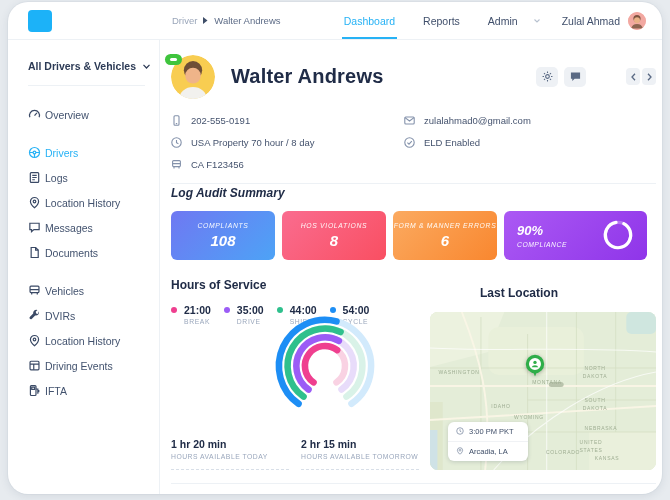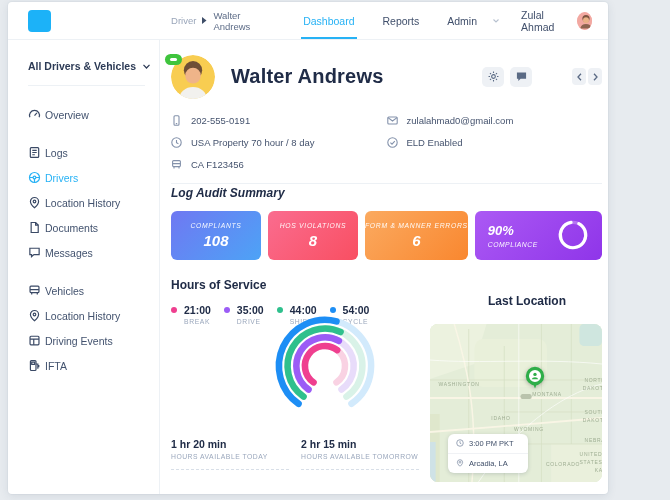--- a/index.html
+++ b/index.html
@@ -4,22 +4,22 @@
 <style>
   * { box-sizing: border-box; }
   html,body { margin:0; padding:0; }
   body {
     width:670px; height:500px; overflow:hidden;
     background:#e7ebef;
     font-family:"Liberation Sans", sans-serif;
     -webkit-font-smoothing:antialiased;
   }
   .stage {
-    position:absolute; left:8px; top:2px; width:600px; height:492px;
-    background:#fff; border-radius:4px; overflow:hidden;
+    position:absolute; left:8px; top:2px; width:654px; height:492px;
+    background:#fff; border-radius:20px; overflow:hidden;
     box-shadow:0 2px 10px rgba(40,60,90,.10), 0 0 0 1px rgba(40,60,90,.03);
     display:flex; flex-direction:column;
   }
   
   .topbar { flex:0 0 38px; display:flex; align-items:center; border-bottom:1px solid #edf1f5; padding:0 16px 0 20px; }
   .logo { width:24px; height:22px; border-radius:4px; background:#1cb2f8; }
   .breadcrumb { margin-left:120px; display:flex; align-items:center; gap:6px; font-size:9.5px; }
   .bc-parent { color:#9aa6ba; cursor:pointer; }
   .bc-sep svg { display:block; }
   .bc-current { color:#5d6c87; }
@@ -147,75 +147,83 @@
               <span class="sb-icon">
                 <svg viewBox="0 0 14 14" fill="none" stroke="currentColor" stroke-width="1.3">
                   <path d="M2 10 A5.4 5.4 0 1 1 12 10"></path>
                   <path d="M7 8.2 L9.6 5.2"></path>
                 </svg>
               </span>
               <span class="sb-label">Overview</span>
             </div>
           </div>
           <div class="sb-group">
-            <div class="sb-item">
-              <span class="sb-icon">
-                <svg viewBox="0 0 14 14" fill="none" stroke="currentColor" stroke-width="1.3">
-                  <rect x="2.5" y="1.8" width="9" height="10.4" rx="1"></rect>
-                  <path d="M4.6 4.6 H9.4 M4.6 7 H9.4 M4.6 9.4 H7.4"></path>
-                </svg>
-              </span>
-              <span class="sb-label">Logs</span>
-            </div>
             <div class="sb-item active">
               <span class="sb-icon">
                 <svg viewBox="0 0 14 14" fill="none" stroke="currentColor" stroke-width="1.3">
                   <circle cx="7" cy="7" r="5.4"></circle>
                   <circle cx="7" cy="7" r="1.5"></circle>
                   <path d="M1.6 7 H5.5 M8.5 7 H12.4 M7 8.5 V12.4"></path>
                 </svg>
               </span>
               <span class="sb-label">Drivers</span>
             </div>
             <div class="sb-item">
               <span class="sb-icon">
                 <svg viewBox="0 0 14 14" fill="none" stroke="currentColor" stroke-width="1.3">
+                  <rect x="2.5" y="1.8" width="9" height="10.4" rx="1"></rect>
+                  <path d="M4.6 4.6 H9.4 M4.6 7 H9.4 M4.6 9.4 H7.4"></path>
+                </svg>
+              </span>
+              <span class="sb-label">Logs</span>
+            </div>
+            <div class="sb-item">
+              <span class="sb-icon">
+                <svg viewBox="0 0 14 14" fill="none" stroke="currentColor" stroke-width="1.3">
                   <path d="M7 1.6 a4.4 4.4 0 0 1 4.4 4.4 c0 3.1-4.4 6.6-4.4 6.6 s-4.4-3.5-4.4-6.6 A4.4 4.4 0 0 1 7 1.6 Z"></path>
                   <circle cx="7" cy="5.9" r="1.4"></circle>
                 </svg>
               </span>
               <span class="sb-label">Location History</span>
             </div>
             <div class="sb-item">
               <span class="sb-icon">
                 <svg viewBox="0 0 14 14" fill="none" stroke="currentColor" stroke-width="1.3">
+                  <path d="M2 2.4 H12 V9.2 H6.4 L3.8 11.4 V9.2 H2 Z"></path>
+                </svg>
+              </span>
+              <span class="sb-label">Messages</span>
+            </div>
+            <div class="sb-item">
+              <span class="sb-icon">
+                <svg viewBox="0 0 14 14" fill="none" stroke="currentColor" stroke-width="1.3">
                   <path d="M3.4 1.6 H8.2 L11 4.4 V12.4 H3.4 Z"></path>
                   <path d="M8.2 1.6 V4.4 H11"></path>
                 </svg>
               </span>
               <span class="sb-label">Documents</span>
             </div>
-            <div class="sb-item">
-              <span class="sb-icon">
-                <svg viewBox="0 0 14 14" fill="none" stroke="currentColor" stroke-width="1.3">
-                  <path d="M2 2.4 H12 V9.2 H6.4 L3.8 11.4 V9.2 H2 Z"></path>
-                </svg>
-              </span>
-              <span class="sb-label">Messages</span>
-            </div>
           </div>
           <div class="sb-group">
             <div class="sb-item">
               <span class="sb-icon">
                 <svg viewBox="0 0 14 14" fill="none" stroke="currentColor" stroke-width="1.3">
                   <rect x="2.2" y="2.2" width="9.6" height="7" rx="1"></rect>
                   <path d="M2.2 6 H11.8 M4 9.2 V11.2 M10 9.2 V11.2"></path>
                 </svg>
               </span>
               <span class="sb-label">Vehicles</span>
+            </div>
+            <div class="sb-item">
+              <span class="sb-icon">
+                <svg viewBox="0 0 14 14" fill="currentColor">
+                  <path d="M11.6 2.4 a3.4 3.4 0 0 1-3.9 4.6 L4 10.7 a1.5 1.5 0 0 1-2.1-2.1 L5.6 4.9 A3.4 3.4 0 0 1 10.2 1 L8.3 2.9 l0.5 1.9 1.9 0.5 Z"></path>
+                </svg>
+              </span>
+              <span class="sb-label">DVIRs</span>
             </div>
             <div class="sb-item">
               <span class="sb-icon">
                 <svg viewBox="0 0 14 14" fill="none" stroke="currentColor" stroke-width="1.3">
                   <path d="M7 1.6 a4.4 4.4 0 0 1 4.4 4.4 c0 3.1-4.4 6.6-4.4 6.6 s-4.4-3.5-4.4-6.6 A4.4 4.4 0 0 1 7 1.6 Z"></path>
                   <circle cx="7" cy="5.9" r="1.4"></circle>
                 </svg>
               </span>
               <span class="sb-label">Location History</span>
             </div>
@@ -438,21 +446,21 @@
               <div class="hs-label">HOURS AVAILABLE TODAY</div>
             </div>
             <div class="hos-stat">
               <div class="hs-value">2 hr 15 min</div>
               <div class="hs-label">HOURS AVAILABLE TOMORROW</div>
             </div>
           </div>
         </div>
 
         <div class="loc-col">
-          <h2 class="section-title" style="margin:16px;padding-left:42px;">Last Location</h2>
+          <h2 class="section-title" style="margin:8px;padding-left:42px;">Last Location</h2>
           <div class="map">
             <svg class="map-decor" viewBox="0 0 213 158" preserveAspectRatio="none">
               <rect x="0" y="0" width="213" height="158" fill="#e4edd8"></rect>
               <polygon points="0,0 70,0 55,40 0,55" fill="#ecf2df"></polygon>
               <rect x="55" y="15" width="90" height="48" rx="10" fill="#e9f0da"></rect>
               <rect x="185" y="0" width="28" height="22" rx="5" fill="#cfe6df"></rect>
               <rect x="150" y="120" width="63" height="38" fill="#eaf0dc"></rect>
               <rect x="0" y="90" width="12" height="68" fill="#dfe7cc"></rect>
               <rect x="0" y="118" width="7" height="40" fill="#cfe2e6"></rect>
               <g stroke="#d6dfc4" stroke-width="0.8" fill="none">

